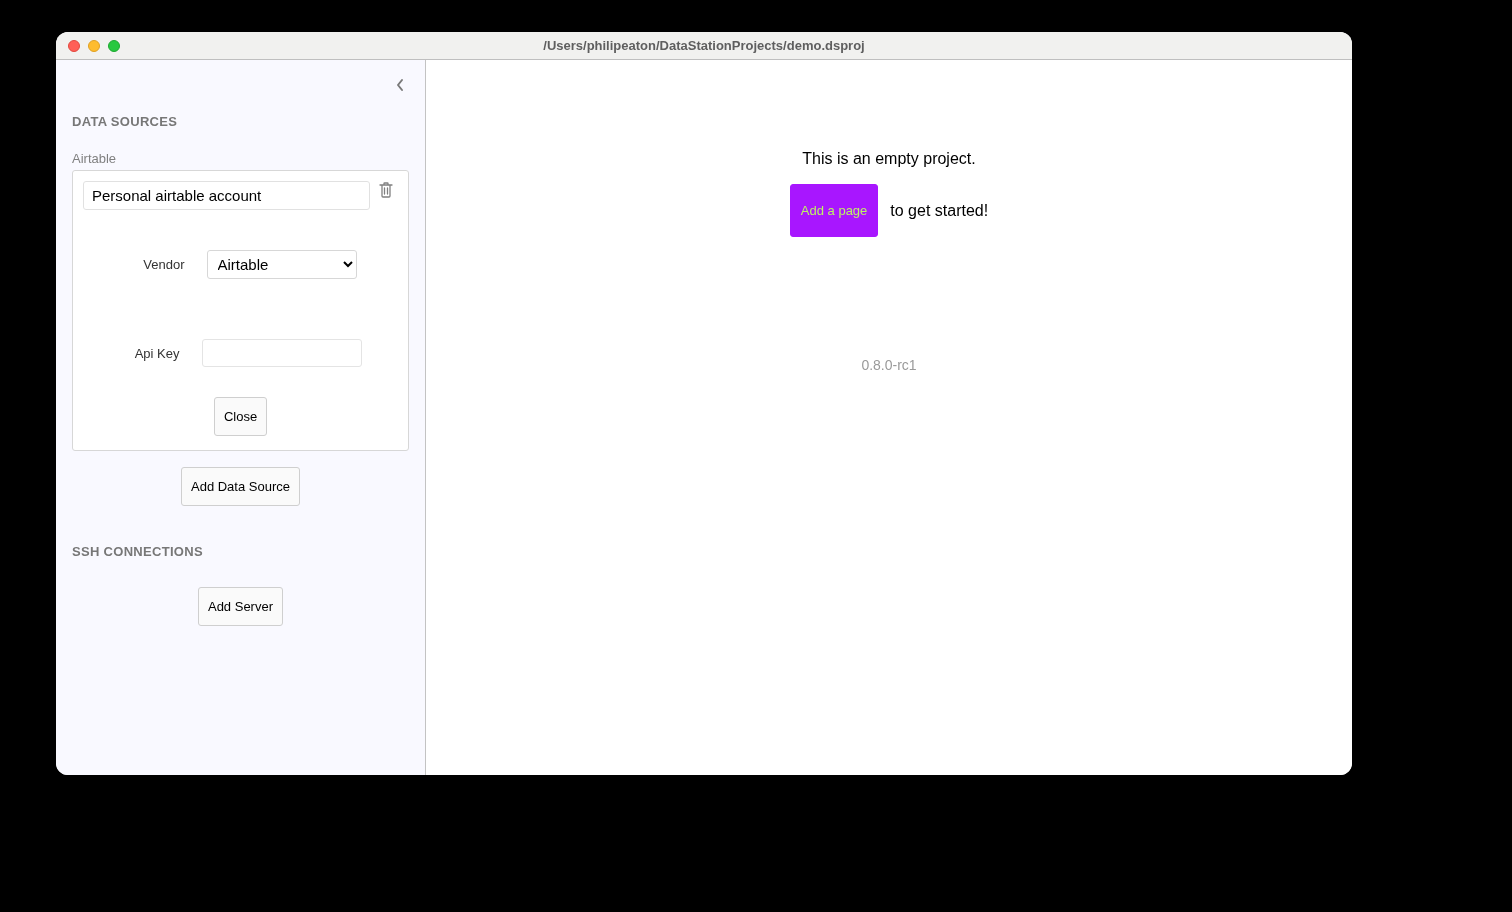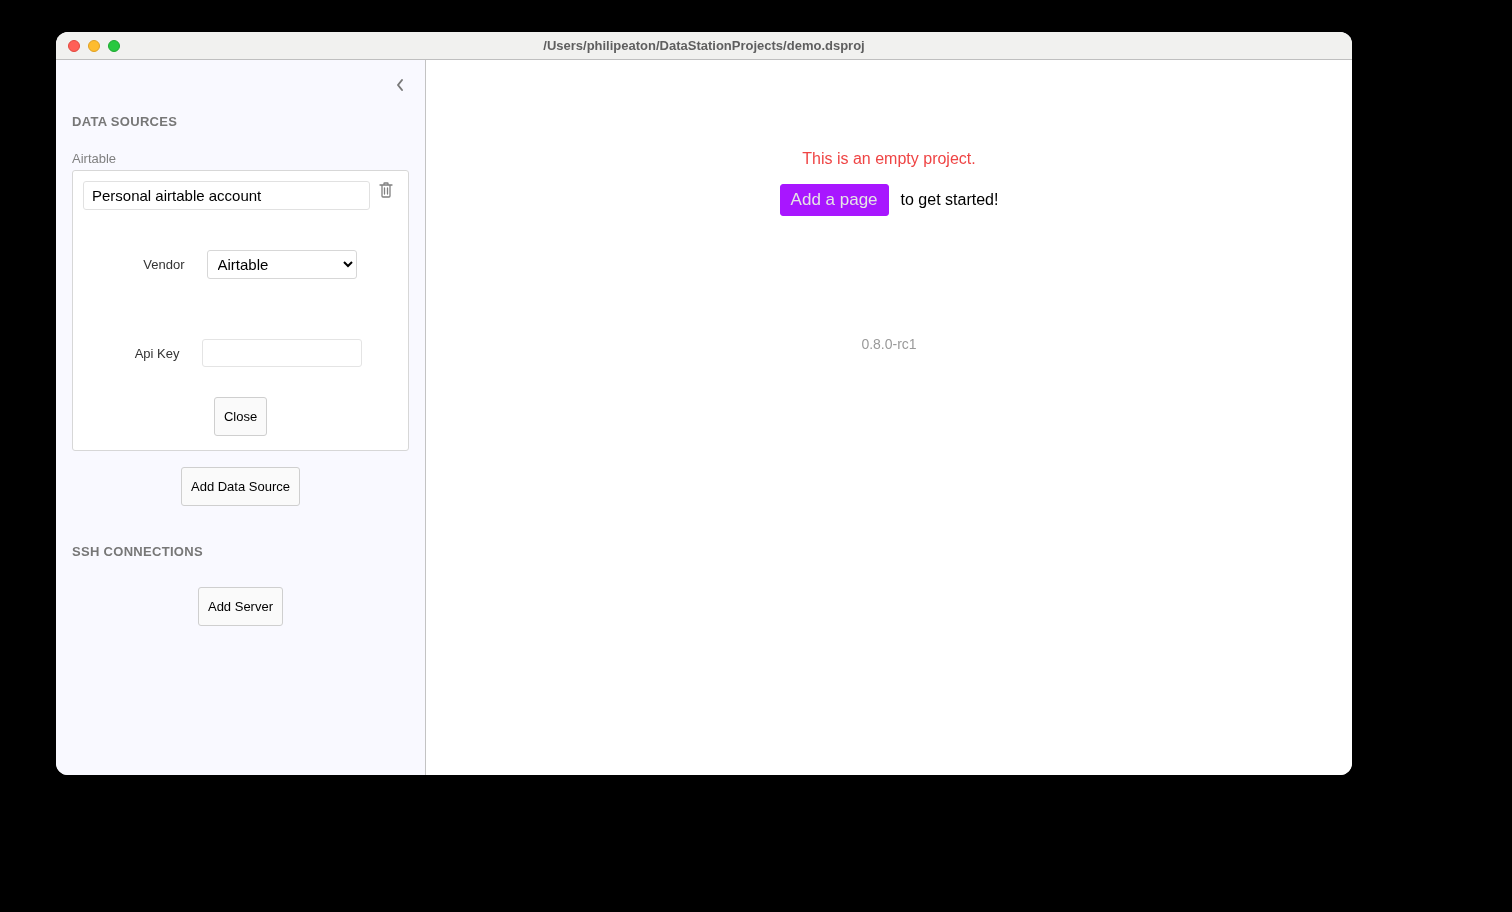--- a/index.html
+++ b/index.html
@@ -112,25 +112,25 @@
   }
   .btn-stack { text-align:center; margin-top:30px; }
   .btn-stack.outer { margin-top:16px; }
 
   
   .main {
     flex:1; background:#fff;
     display:flex; flex-direction:column; align-items:center;
     padding-top:90px;
   }
-  .empty-line1 { font-size:16px; color:#ef4444; }
+  .empty-line1 { font-size:16px; color:#000000; }
   .empty-line2 { margin-top:16px; font-size:16px; color:#000; display:flex; align-items:center; gap:12px; }
   .btn-primary {
-    background:#a816ff; color:#e5e5e5; border:1px solid #a816ff;
-    font-size:17px; padding:5px 10px; border-radius:3px; cursor:pointer;
+    background:#a816ff; color:#bef264; border:1px solid #a816ff;
+    font-size:13px; padding:18px 10px; border-radius:3px; cursor:pointer;
   }
   .version { margin-top:120px; font-size:14px; color:#9a9a9a; }
 
   svg { display:block; }
 </style>
 </head>
 <body>
 
 <div class="window">
 

